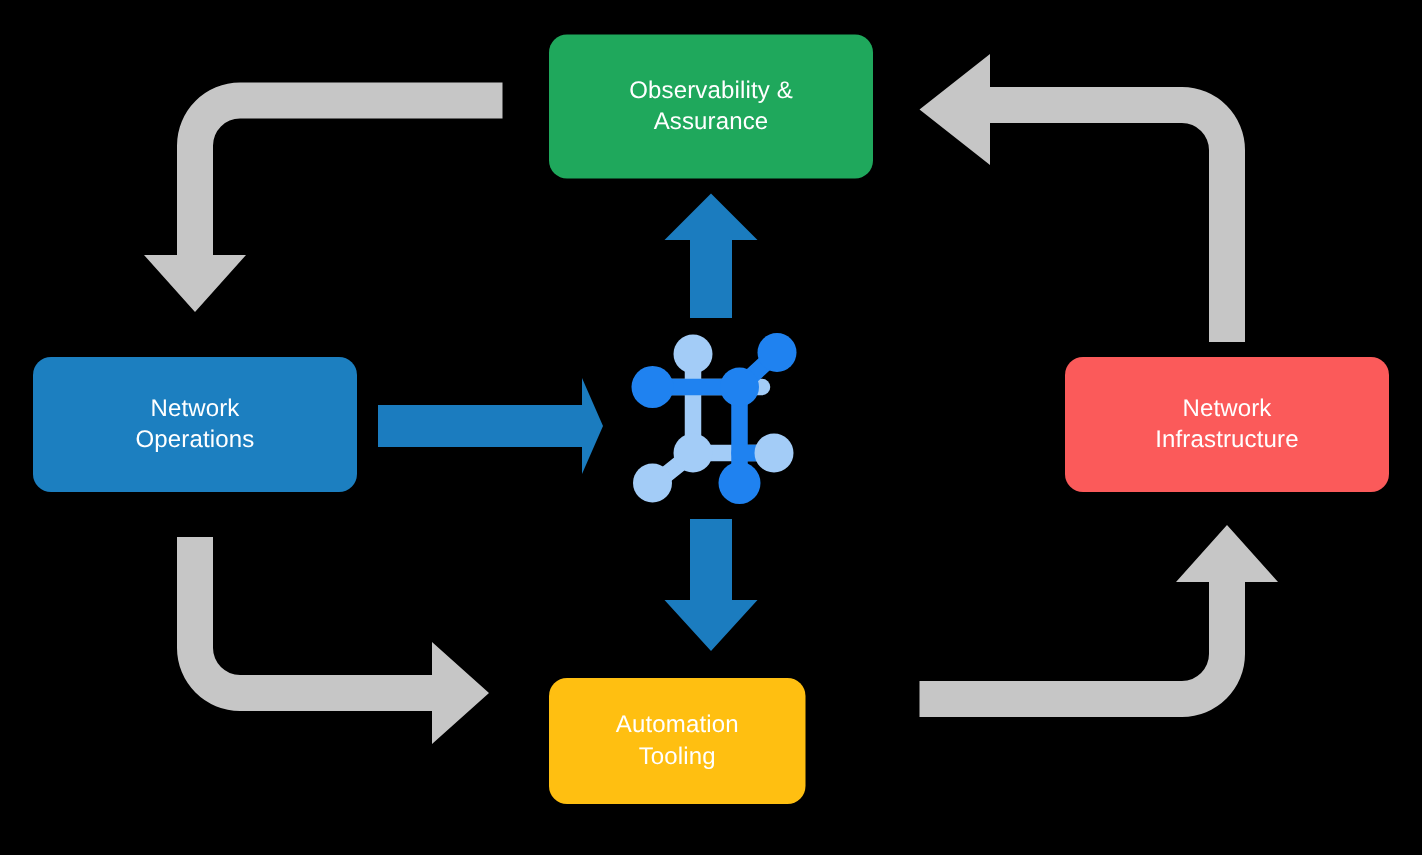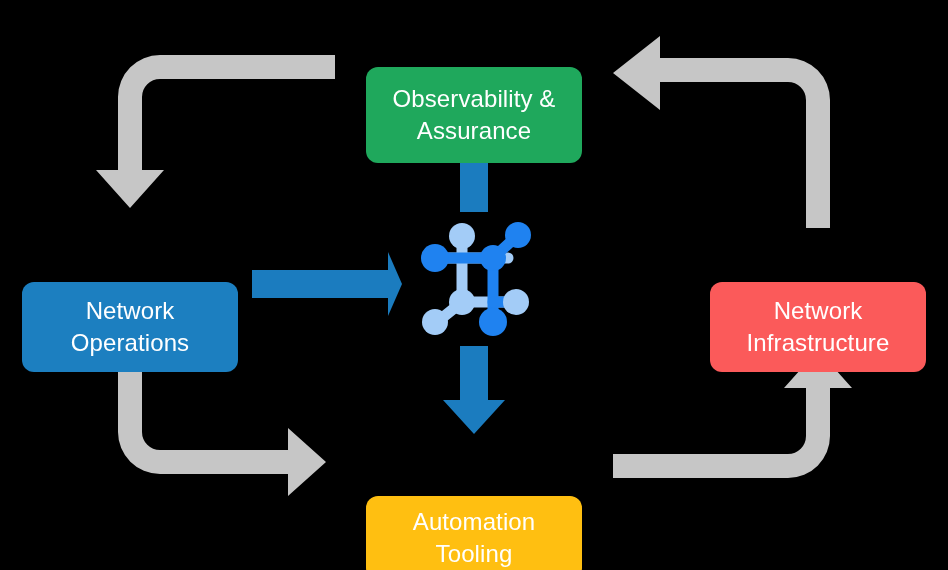--- a/index.html
+++ b/index.html
@@ -28,27 +28,26 @@
     height: 570px;
   }
   .node-box {
     position: absolute;
     display: flex;
     align-items: center;
     justify-content: center;
     text-align: center;
     border-radius: 12px;
     color: #ffffff;
-    font-size: 24px;
+    font-size: 16px;
     font-weight: 400;
     line-height: 1.32;
     letter-spacing: 0.1px;
     box-sizing: border-box;
     padding: 6px 10px;
-    margin-top: 44px;
   }
   .node-label {
     display: block;
     white-space: pre-line;
   }
   
   #box-observability {
     left: 366px;
     top: 23px;
     width: 216px;
@@ -62,21 +61,21 @@
   }
   #box-infrastructure {
     left: 710px;
     top: 238px;
     width: 216px;
     height: 90px;
   }
   #box-automation {
     left: 366px;
     top: 452px;
-    width: 216px;
+    width: 171px;
     height: 84px;
   }
   #center-icon {
     position: absolute;
     left: 415px;
     top: 218px;
     width: 122px;
     height: 122px;
   }
 </style>

